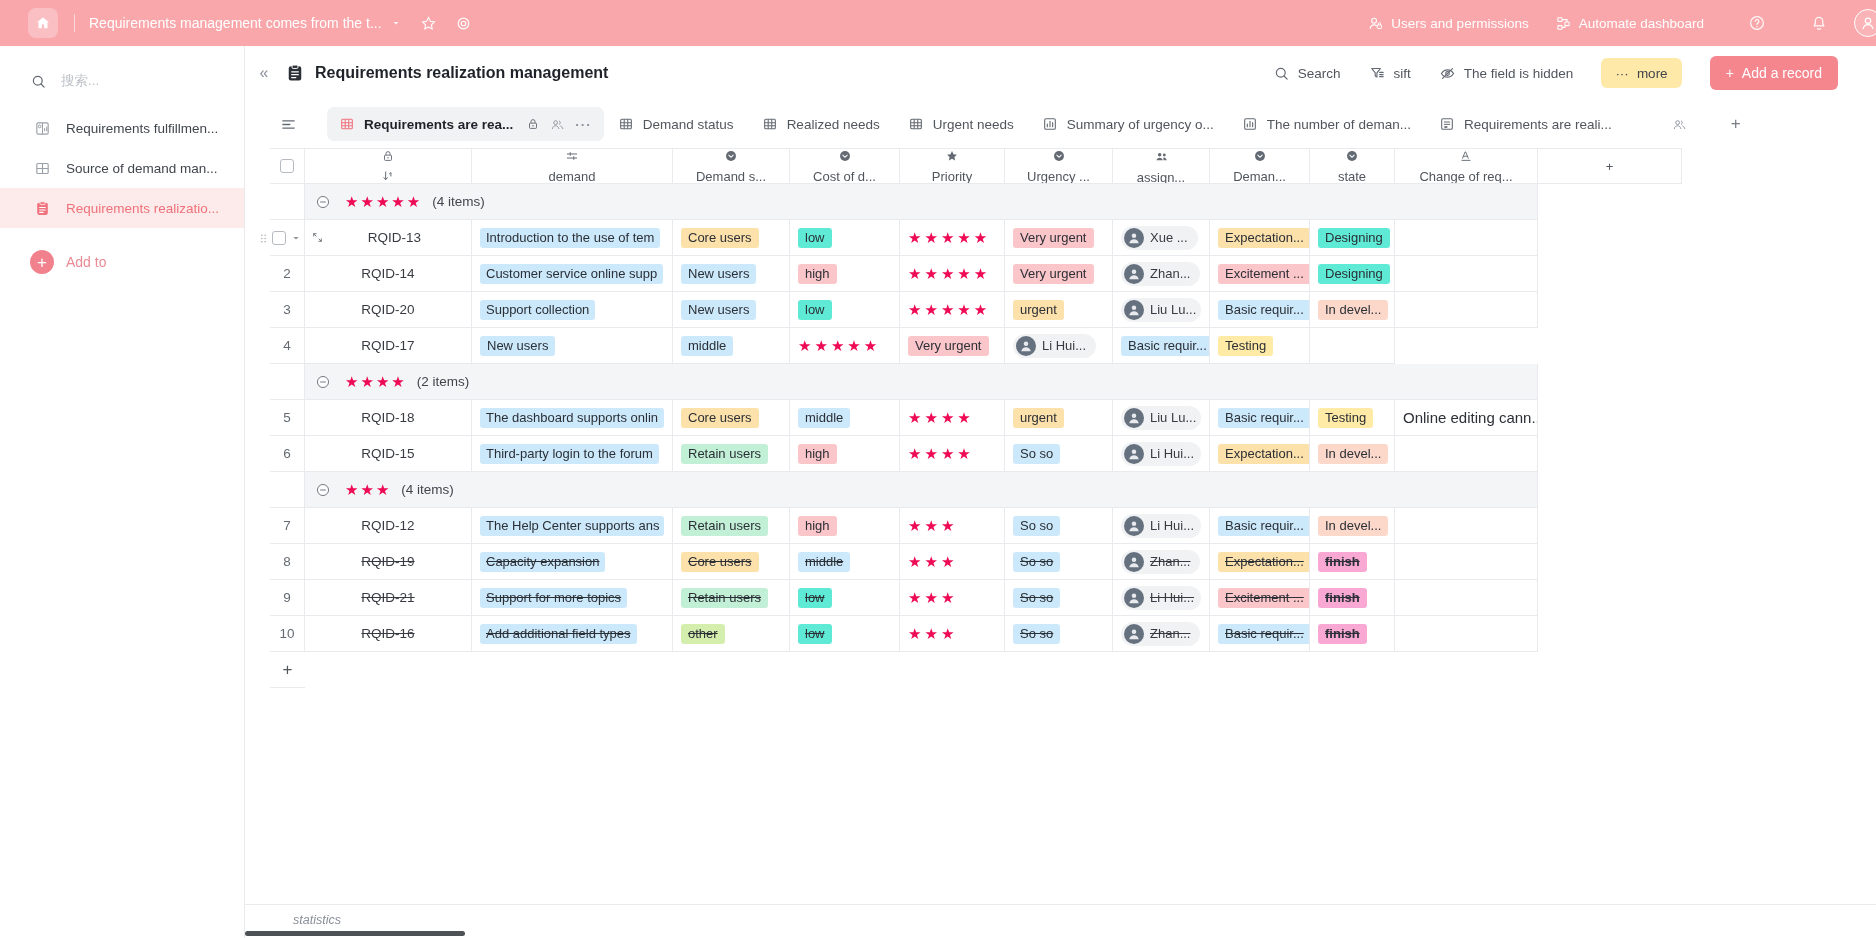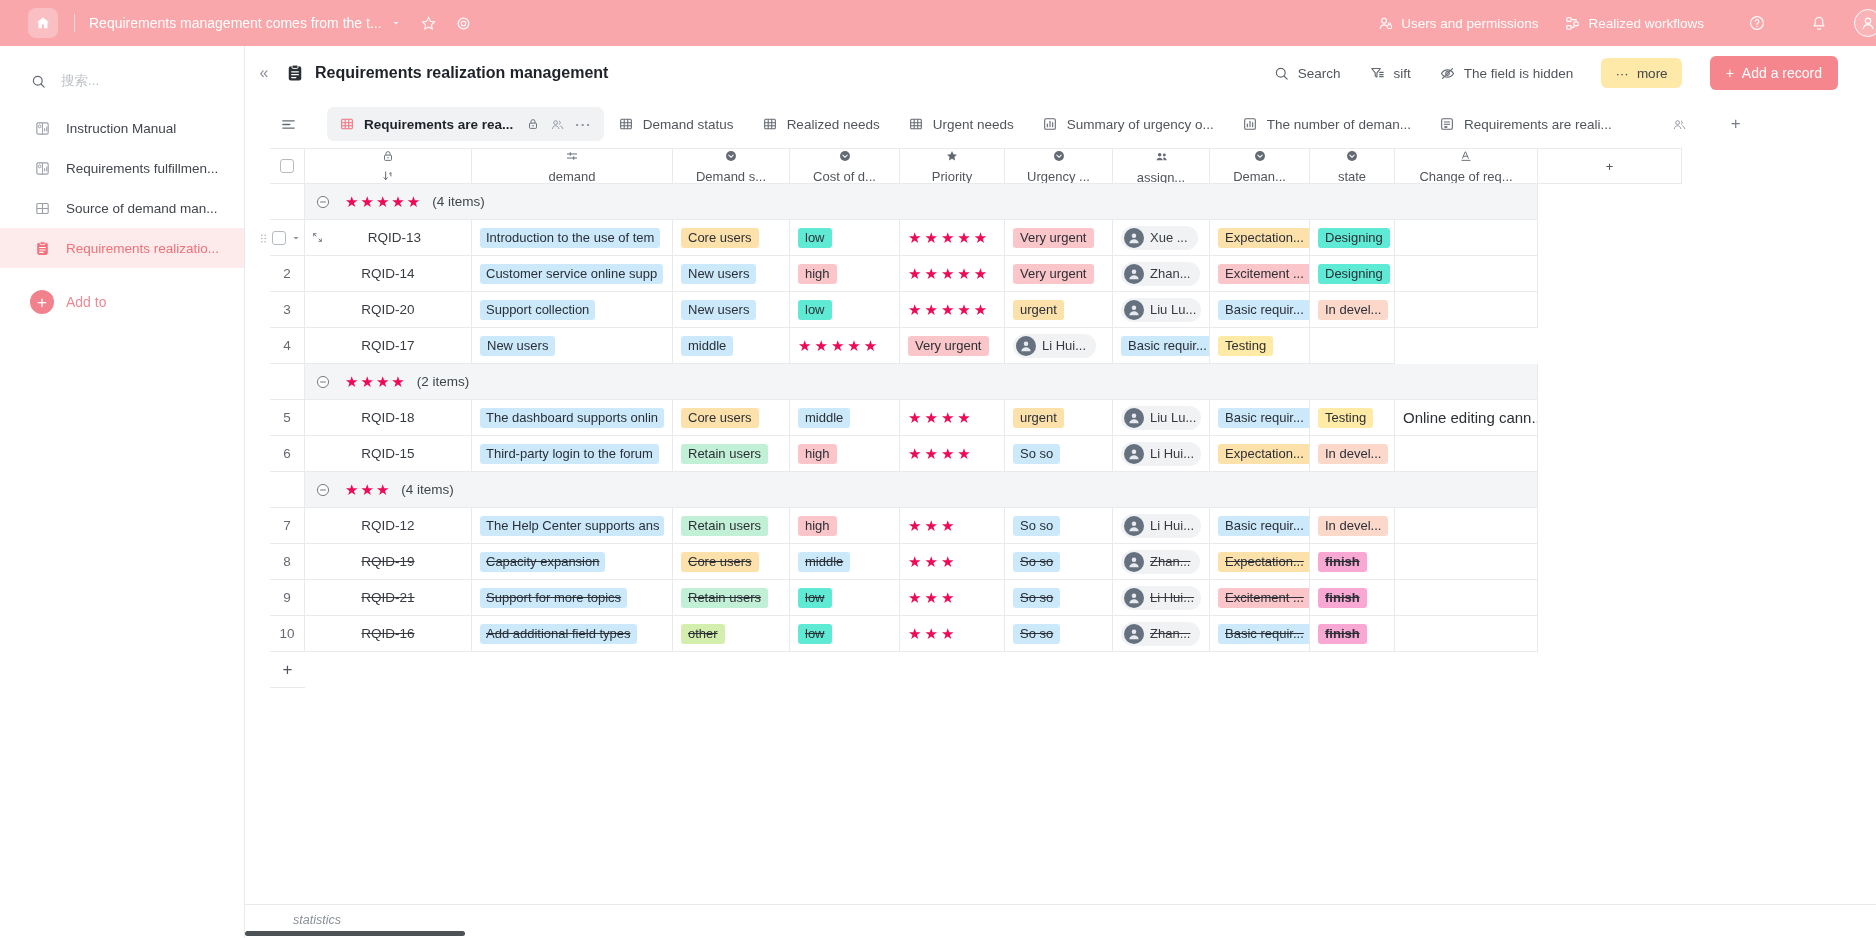--- a/index.html
+++ b/index.html
@@ -147,21 +147,21 @@
       </div>
       <div class="tb-item">
         <span id="i-flow">
             <svg width="17" height="17" viewBox="0 0 24 24" fill="none" xmlns="http://www.w3.org/2000/svg">
               <rect x="4" y="4" width="6" height="5" rx="1" stroke="#fff" stroke-width="1.5"></rect>
               <rect x="14" y="10" width="6" height="5" rx="1" stroke="#fff" stroke-width="1.5"></rect>
               <rect x="4" y="15" width="6" height="5" rx="1" stroke="#fff" stroke-width="1.5"></rect>
               <path d="M10 6.5h7v3.5M10 17.5h4v-2.5" stroke="#fff" stroke-width="1.5"></path>
             </svg>
           </span>
-        <span>Realized workflows</span>
+        <span>Automate dashboard</span>
       </div>
       <span class="tb-ico" id="i-quest">
           <svg width="18" height="18" viewBox="0 0 24 24" fill="none" xmlns="http://www.w3.org/2000/svg">
             <circle cx="12" cy="12" r="8.5" stroke="#fff" stroke-width="1.6"></circle>
             <path d="M9.7 9.6a2.4 2.4 0 1 1 3.4 2.5c-.8.4-1.1.9-1.1 1.9" stroke="#fff" stroke-width="1.6" stroke-linecap="round"></path>
             <circle cx="12" cy="16.6" r="1" fill="#fff"></circle>
           </svg>
         </span>
       <span class="tb-ico" id="i-bell">
           <svg width="18" height="18" viewBox="0 0 24 24" fill="none" xmlns="http://www.w3.org/2000/svg">
@@ -184,31 +184,20 @@
     <div class="sb-search">
       <span id="i-sbsearch">
           <svg width="17" height="17" viewBox="0 0 24 24" fill="none" xmlns="http://www.w3.org/2000/svg">
             <circle cx="11" cy="11" r="6.2" stroke="#646a73" stroke-width="1.7"></circle>
             <path d="M15.6 15.6 20 20" stroke="#646a73" stroke-width="1.7" stroke-linecap="round"></path>
           </svg>
         </span>
       <span class="ph">搜索...</span>
     </div>
     <div id="sb-items">
-        <div class="sb-item">
-     <span>
-            <svg width="17" height="17" viewBox="0 0 24 24" fill="none" xmlns="http://www.w3.org/2000/svg">
-              <rect x="4" y="4" width="16" height="16" rx="2" stroke="#9aa0a8" stroke-width="1.6"></rect>
-              <path d="M12 4v16" stroke="#9aa0a8" stroke-width="1.4"></path>
-              <path d="M15 15v-3M18 15v-5" stroke="#9aa0a8" stroke-width="1.5" stroke-linecap="round"></path>
-              <circle cx="8" cy="9" r="2" stroke="#9aa0a8" stroke-width="1.4"></circle>
-            </svg>
-          </span>
-     <span>Instruction Manual</span>
-   </div>
         <div class="sb-item">
      <span>
             <svg width="17" height="17" viewBox="0 0 24 24" fill="none" xmlns="http://www.w3.org/2000/svg">
               <rect x="4" y="4" width="16" height="16" rx="2" stroke="#9aa0a8" stroke-width="1.6"></rect>
               <path d="M12 4v16" stroke="#9aa0a8" stroke-width="1.4"></path>
               <path d="M15 15v-3M18 15v-5" stroke="#9aa0a8" stroke-width="1.5" stroke-linecap="round"></path>
               <circle cx="8" cy="9" r="2" stroke="#9aa0a8" stroke-width="1.4"></circle>
             </svg>
           </span>
      <span>Requirements fulfillmen...</span>

